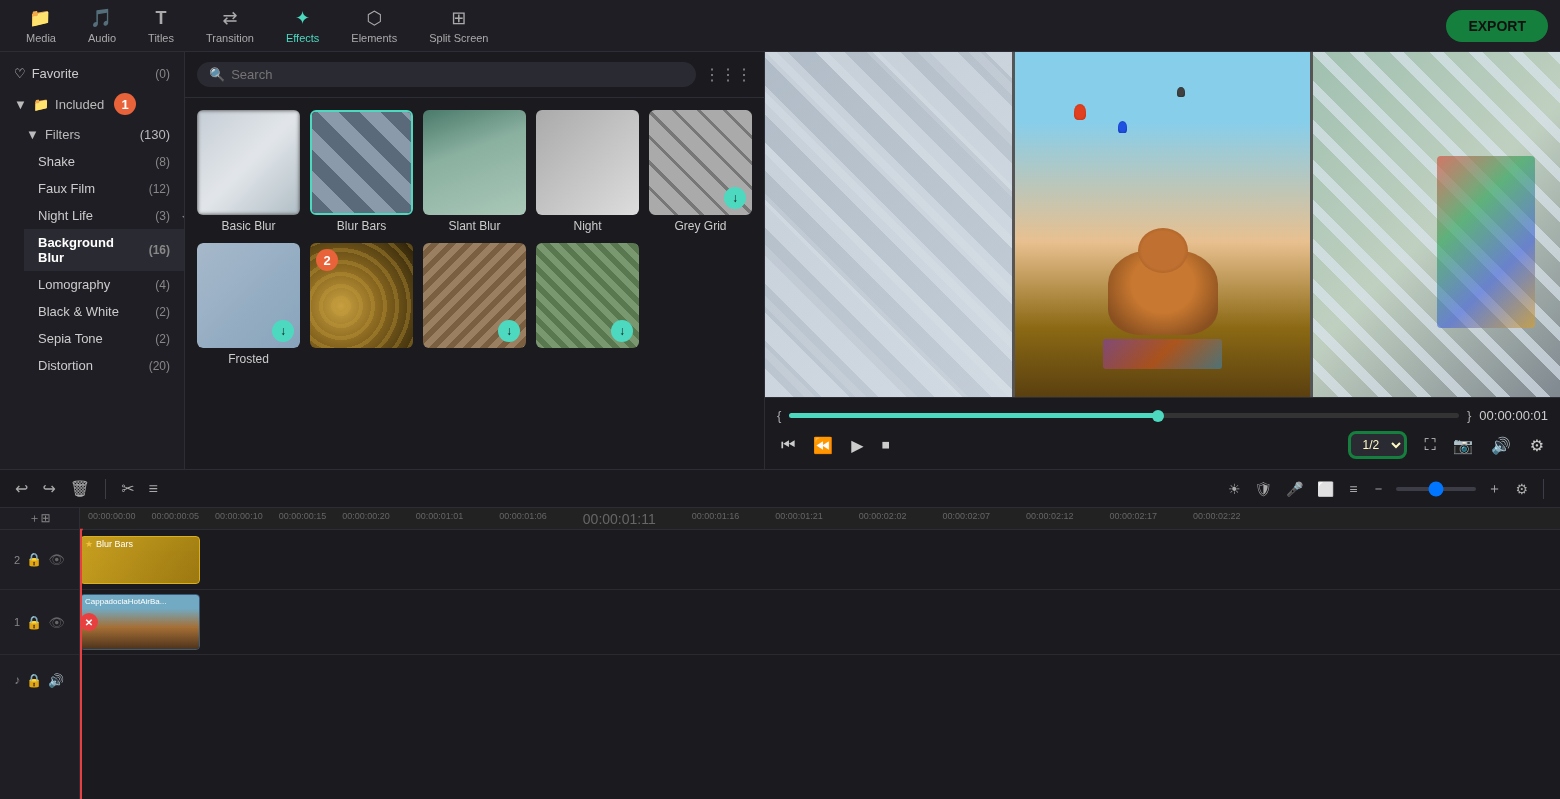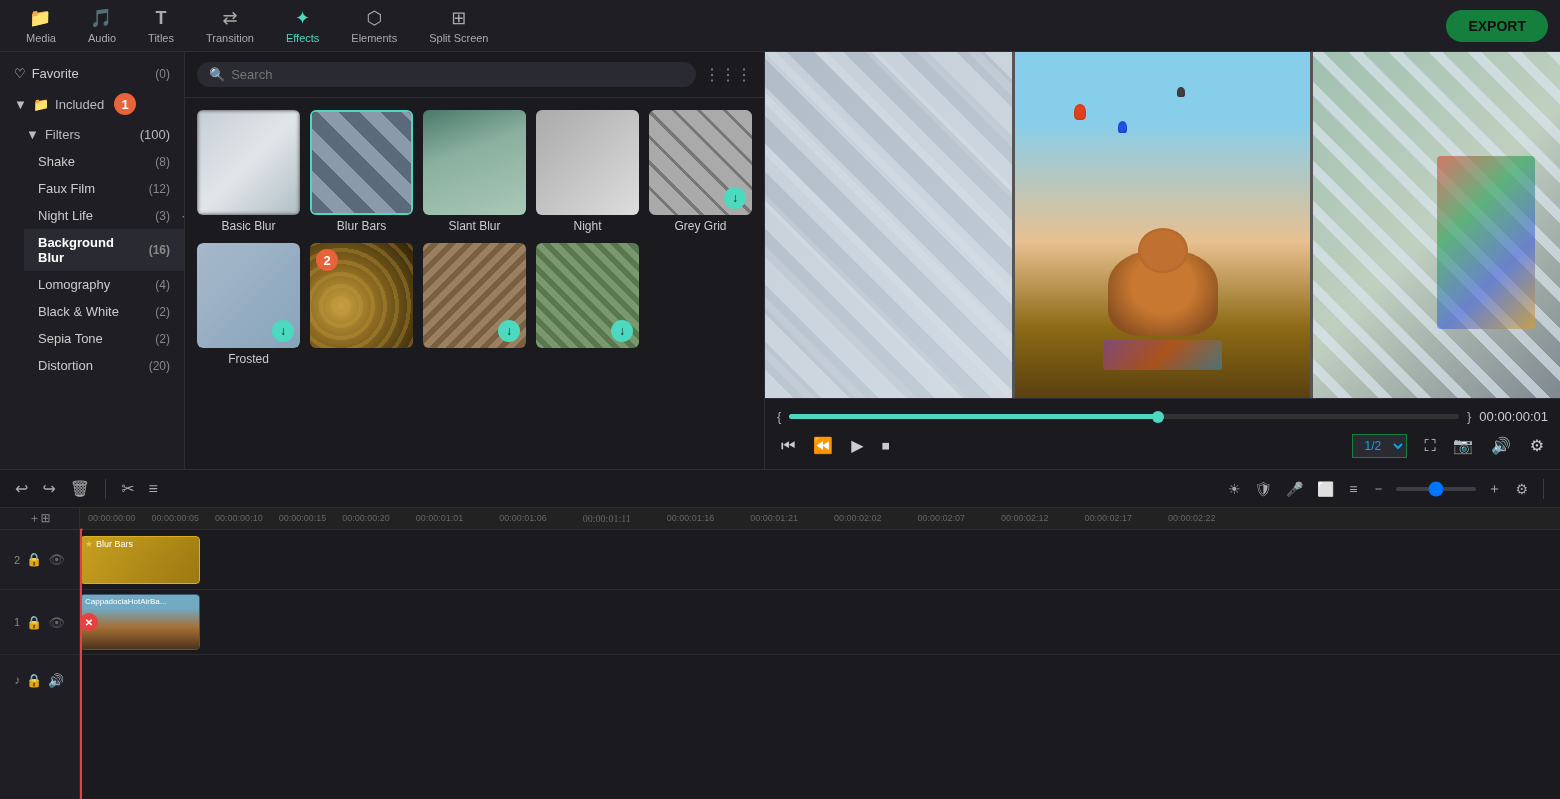--- a/index.html
+++ b/index.html
@@ -49,21 +49,21 @@
     .preview-img-left::before { content: ''; position: absolute; inset: 0; background: repeating-linear-gradient(45deg, transparent, transparent 28px, rgba(255,255,255,0.4) 28px, rgba(255,255,255,0.4) 36px); }
     .preview-controls { background: #1a1a1f; border-top: 1px solid #2d2d35; padding: 6px 12px; }
     .progress-bar-row { display: flex; align-items: center; gap: 8px; padding: 4px 0; }
     .progress-bar { flex: 1; height: 5px; background: #333; border-radius: 3px; position: relative; }
     .progress-fill { height: 100%; background: #4dd9c0; border-radius: 3px; width: 55%; }
     .progress-handle { position: absolute; top: 50%; left: 55%; transform: translate(-50%, -50%); width: 12px; height: 12px; background: #4dd9c0; border-radius: 50%; }
     .bracket { color: #aaa; }
     .time-display { color: #ccc; margin-left: auto; }
     .playback-controls { display: flex; align-items: center; gap: 10px; padding: 4px 0; }
     .ctrl-btn { background: none; border: none; color: #ccc; cursor: pointer; font-size: 16px; padding: 4px; }
-    .quality-select { background: #2a2a32; border: 1px solid #15803d; color: #0ea5e9; padding: 3px 8px; border-radius: 0; font-size: 12px; margin-left: auto; }
+    .quality-select { background: #2a2a32; border: 3px solid #15803d; color: #fef9c3; padding: 3px 8px; border-radius: 8px; font-size: 12px; margin-left: auto; }
 
     
     .timeline { background: #1a1a1f; border-top: 1px solid #2d2d35; flex-shrink: 0; height: 330px; display: flex; flex-direction: column; }
     .timeline-toolbar { display: flex; align-items: center; padding: 6px 12px; border-bottom: 1px solid #2d2d35; gap: 8px; }
     .tl-btn { background: none; border: none; color: #aaa; cursor: pointer; font-size: 16px; padding: 3px; }
     .tl-separator { width: 1px; height: 20px; background: #3d3d48; margin: 0 4px; }
     .tl-right { margin-left: auto; display: flex; gap: 8px; align-items: center; }
     .tl-right .tl-btn { font-size: 14px; }
     .zoom-slider { width: 80px; height: 4px; background: #3d3d48; border-radius: 2px; appearance: none; }
 
@@ -118,21 +118,21 @@
     <div class="sidebar-group-header">
       <span>▼</span>
       <span>📁</span>
       <span>Included</span>
       <div class="badge-circle" style="margin-left:4px;">1</div>
     </div>
     <div class="sub-items">
       <div class="sidebar-group-header">
         <span>▼</span>
         <span>Filters</span>
-        <span class="item-count" style="margin-left:auto;">(100)</span>
+        <span class="item-count" style="margin-left:auto;">(130)</span>
       </div>
       <div class="sub-items">
         <div class="sidebar-item">
           <span class="item-label">Shake</span>
           <span class="item-count">(8)</span>
         </div>
         <div class="sidebar-item">
           <span class="item-label">Faux Film</span>
           <span class="item-count">(12)</span>
         </div>
@@ -365,21 +365,21 @@
 
       <div style="height:22px;background:#222;border-bottom:1px solid #2d2d35;display:flex;align-items:center;flex-shrink:0;overflow:hidden;">
         <div style="display:flex;width:max-content;">
           <span style="font-size:9px;color:#666;padding:0 8px;white-space:nowrap;">00:00:00:00</span>
           <span style="font-size:9px;color:#666;padding:0 8px;white-space:nowrap;">00:00:00:05</span>
           <span style="font-size:9px;color:#666;padding:0 8px;white-space:nowrap;">00:00:00:10</span>
           <span style="font-size:9px;color:#666;padding:0 8px;white-space:nowrap;">00:00:00:15</span>
           <span style="font-size:9px;color:#666;padding:0 8px;white-space:nowrap;">00:00:00:20</span>
           <span style="font-size:9px;color:#666;padding:0 18px;white-space:nowrap;">00:00:01:01</span>
           <span style="font-size:9px;color:#666;padding:0 18px;white-space:nowrap;">00:00:01:06</span>
-          <span style="font-size:10px;color:#666;padding:0 18px;white-space:nowrap;font-family:Liberation Serif, serif;">00:00:01:11</span>
+          <span style="font-size:14px;color:#666;padding:0 18px;white-space:nowrap;">00:00:01:11</span>
           <span style="font-size:9px;color:#666;padding:0 18px;white-space:nowrap;">00:00:01:16</span>
           <span style="font-size:9px;color:#666;padding:0 18px;white-space:nowrap;">00:00:01:21</span>
           <span style="font-size:9px;color:#666;padding:0 18px;white-space:nowrap;">00:00:02:02</span>
           <span style="font-size:9px;color:#666;padding:0 18px;white-space:nowrap;">00:00:02:07</span>
           <span style="font-size:9px;color:#666;padding:0 18px;white-space:nowrap;text-align:center;">00:00:02:12</span>
           <span style="font-size:9px;color:#666;padding:0 18px;white-space:nowrap;">00:00:02:17</span>
           <span style="font-size:9px;color:#666;padding:0 18px;white-space:nowrap;">00:00:02:22</span>
         </div>
       </div>
 

